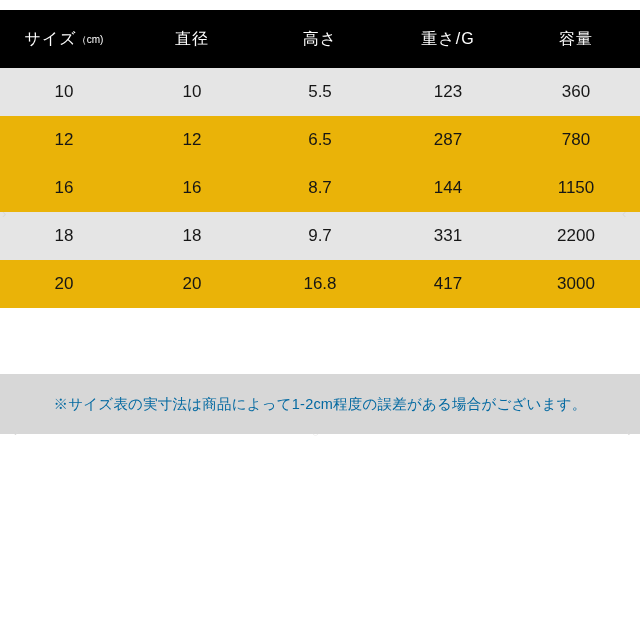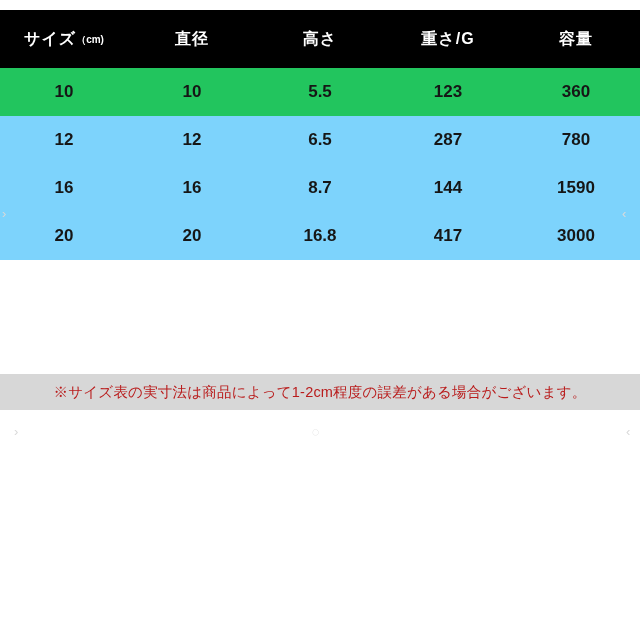--- a/index.html
+++ b/index.html
@@ -29,21 +29,21 @@
     top: 10px;
     width: 640px;
     border-collapse: collapse;
     table-layout: fixed;
   }
 
   .size-table th,
   .size-table td {
     text-align: center;
     vertical-align: middle;
-    font-weight: bold;
+    font-weight: normal;
     padding: 0;
   }
 
   thead tr {
     background: #000000;
   }
 
   thead th {
     color: #ffffff;
     height: 58px;
@@ -54,43 +54,43 @@
   thead th .unit {
     font-size: 10px;
     letter-spacing: 0;
     vertical-align: 1px;
   }
 
   tbody tr {
     height: 48px;
   }
   tbody tr.row-light {
-    background: #22c55e;
+    background: #e5e5e5;
   }
   tbody tr.row-dark {
-    background: #7dd3fc;
+    background: #eab308;
   }
   tbody td {
     font-size: 17px;
     color: #161616;
   }
 
   
   .note {
     position: absolute;
     left: 0;
     top: 374px;
     width: 640px;
-    height: 36px;
+    height: 60px;
     background: #d7d7d7;
     display: flex;
     align-items: center;
     justify-content: center;
     font-size: 14.5px;
-    color: #b91c1c;
+    color: #0369a1;
     letter-spacing: 0.2px;
     white-space: nowrap;
   }
 
   
   .artefact {
     position: absolute;
     color: #d9d9d9;
     font-size: 13px;
     user-select: none;
@@ -129,21 +129,28 @@
         <td>12</td>
         <td>6.5</td>
         <td>287</td>
         <td>780</td>
       </tr>
       <tr class="row-dark">
         <td>16</td>
         <td>16</td>
         <td>8.7</td>
         <td>144</td>
-        <td>1590</td>
+        <td>1150</td>
+      </tr>
+      <tr class="row-light">
+        <td>18</td>
+        <td>18</td>
+        <td>9.7</td>
+        <td>331</td>
+        <td>2200</td>
       </tr>
       <tr class="row-dark">
         <td>20</td>
         <td>20</td>
         <td>16.8</td>
         <td>417</td>
         <td>3000</td>
       </tr>
     </tbody>
   </table>

